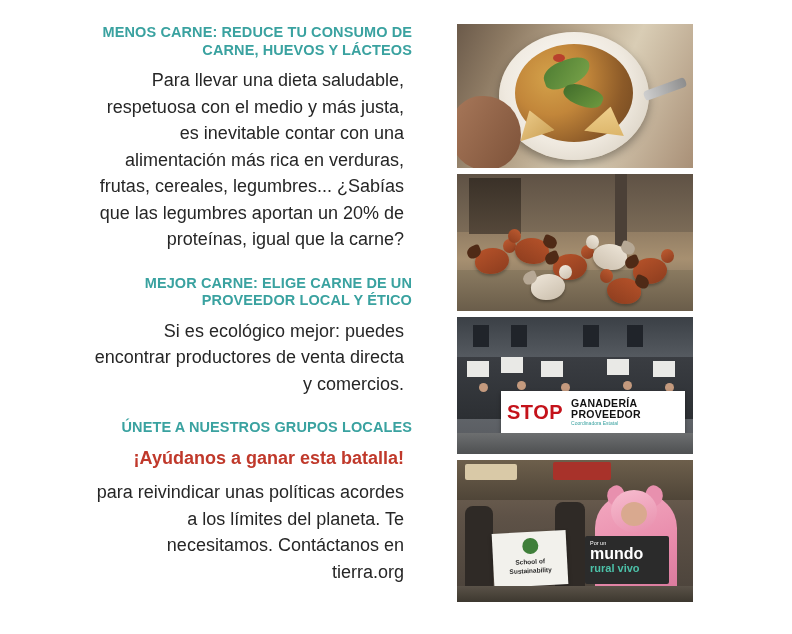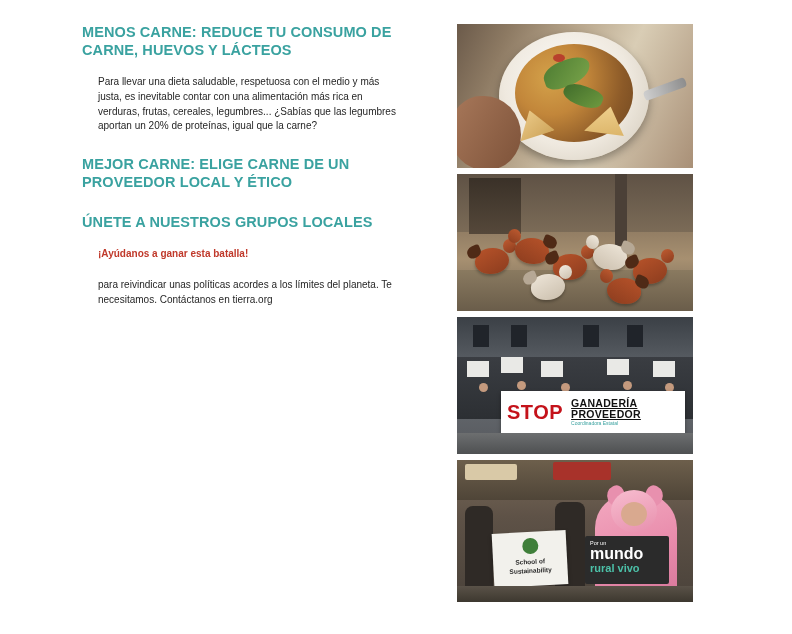--- a/index.html
+++ b/index.html
@@ -28,35 +28,36 @@
   .page-title {
     font-size: 22px;
     font-weight: bold;
     letter-spacing: 0.4px;
     color: #1c1c1c;
     margin: 0 0 26px 0;
     font-family: "Liberation Sans", sans-serif;
   }
   .section {
     margin-bottom: 22px;
+    text-align: right;
   }
   .section-heading {
     color: #3aa2a0;
     font-size: 14.5px;
     font-weight: bold;
     line-height: 1.22;
     letter-spacing: 0.1px;
     margin: 0 0 3px 0;
     text-transform: uppercase;
   }
   .section-body {
     color: #262626;
-    font-size: 10px;
+    font-size: 18px;
     line-height: 1.47;
-    margin: 16px;
+    margin: 8px;
   }
   .section-body .emph {
     color: #c0392b;
     font-weight: bold;
     display: block;
     margin-top: 1px;
   }
   .photo-col {
     position: absolute;
     left: 457px;
@@ -225,21 +226,20 @@
   .p3-banner-text {
     margin-left: 8px;
     line-height: 1.0;
   }
   .p3-banner-text .l1, .p3-banner-text .l2 {
     color: #111;
     font-weight: bold;
     font-size: 10.5px;
     letter-spacing: 0.3px;
     display: block;
-    text-decoration: underline;
   }
   .p3-banner-text .l3 {
     color: #3aa2a0;
     font-size: 5px;
     display: block;
     margin-top: 2px;
   }
   .p3-ground {
     position: absolute; left: 0; top: 116px; width: 236px; height: 21px;
     background: linear-gradient(180deg, #6d6f70, #4e5052);
@@ -335,20 +335,21 @@
   <div class="content-col">
 
 
     <div class="section">
       <h2 class="section-heading">MENOS CARNE: REDUCE TU CONSUMO DE CARNE, HUEVOS Y LÁCTEOS</h2>
       <p class="section-body">Para llevar una dieta saludable, respetuosa con el medio y más justa, es inevitable contar con una alimentación más rica en verduras, frutas, cereales, legumbres... ¿Sabías que las legumbres aportan un 20% de proteínas, igual que la carne?</p>
     </div>
 
     <div class="section">
       <h2 class="section-heading">MEJOR CARNE: ELIGE CARNE DE UN PROVEEDOR LOCAL Y ÉTICO</h2>
+      <p class="section-body">Si es ecológico mejor: puedes encontrar productores de venta directa y comercios.</p>
     </div>
 
     <div class="section">
     </div>
 
     <div class="section">
       <h2 class="section-heading">ÚNETE A NUESTROS GRUPOS LOCALES</h2>
       <p class="section-body">
           <span class="emph">¡Ayúdanos a ganar esta batalla!</span>
         </p>

